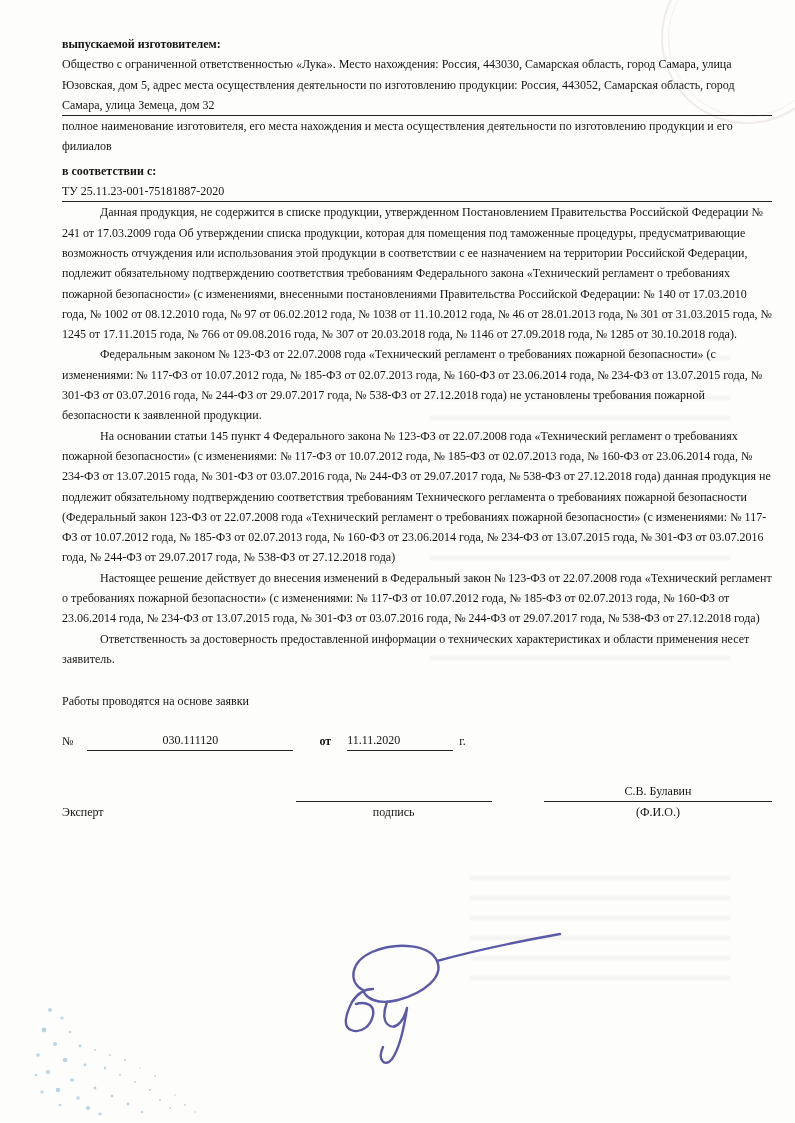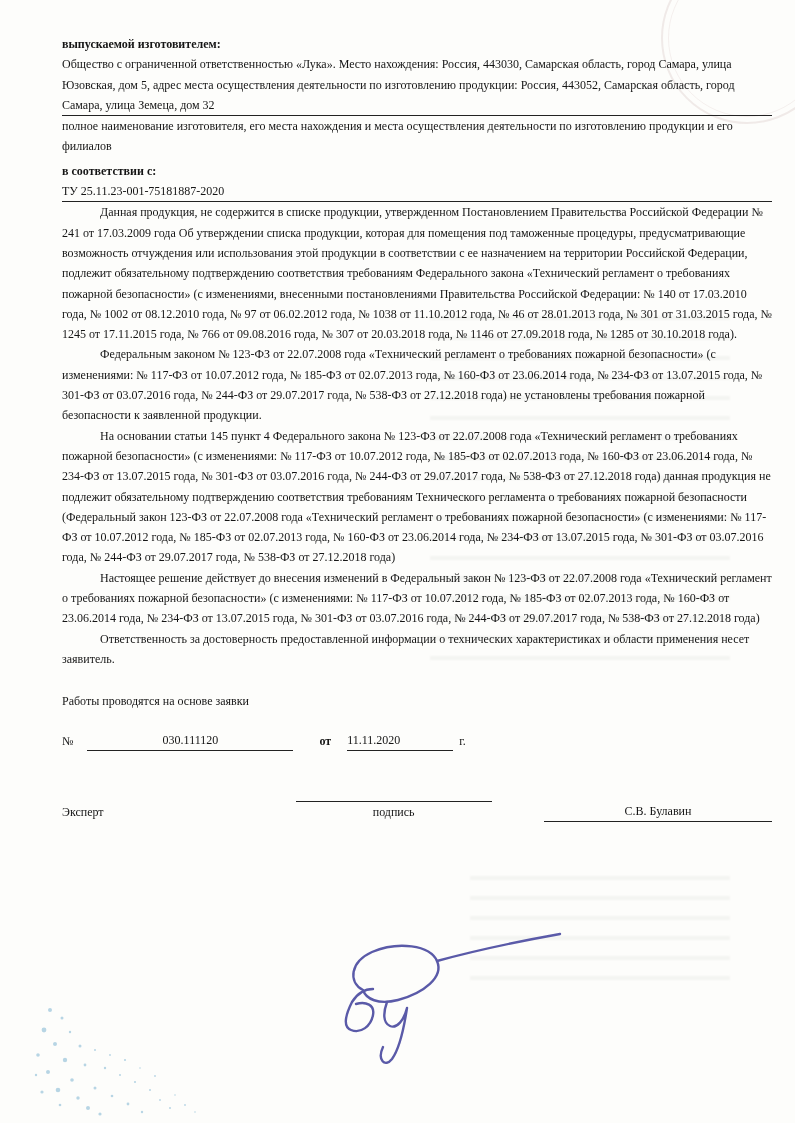--- a/index.html
+++ b/index.html
@@ -82,20 +82,21 @@
     </div>
 
     <div class="sig-row">
       <span class="sig-expert">Эксперт</span>
       <div class="sig-center">
         <div class="line"></div>
         <div>подпись</div>
       </div>
       <div class="sig-right">
         <div class="name">С.В. Булавин</div>
+        <div>(Ф.И.О.)</div>
       </div>
     </div>
 
   </div>
 
   <svg class="overlay" width="795" height="1123" viewBox="0 0 795 1123">
 
     <g stroke="#44449d" stroke-width="2.4" fill="none" stroke-linecap="round" opacity="0.88">
       <path d="M 363,990 C 348,982 350,962 372,952 C 398,941 430,945 437,961 C 444,977 424,993 398,1000 C 378,1005 366,999 363,990 Z"></path>
       <path d="M 437,961 C 470,952 515,942 560,934"></path>

